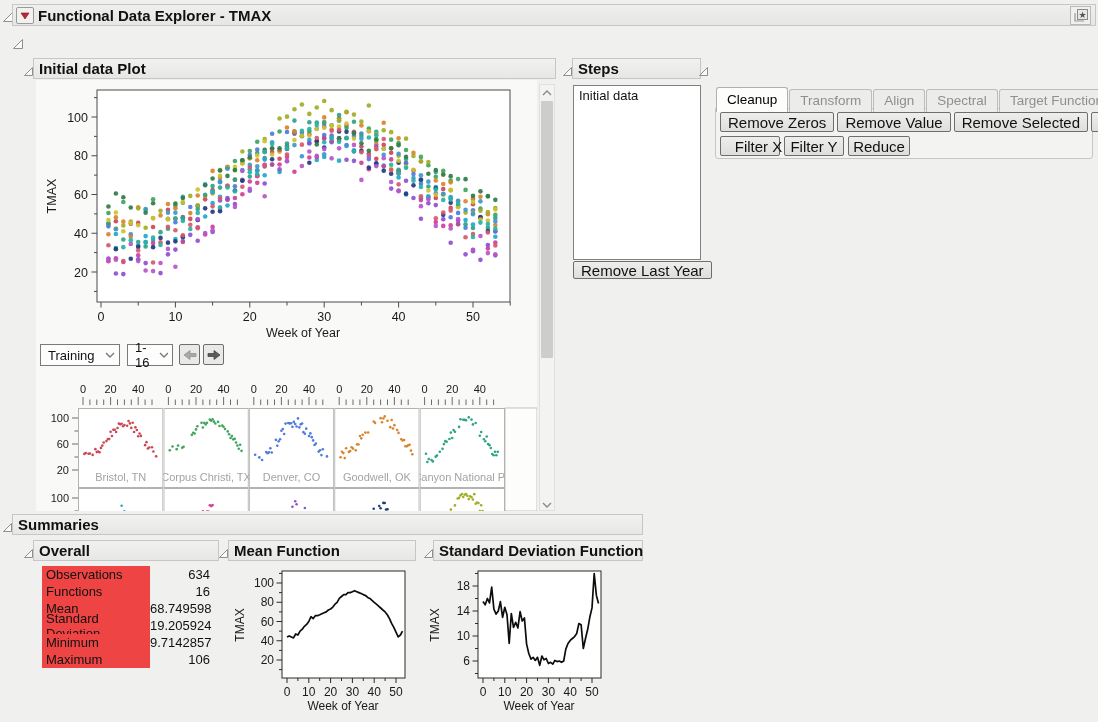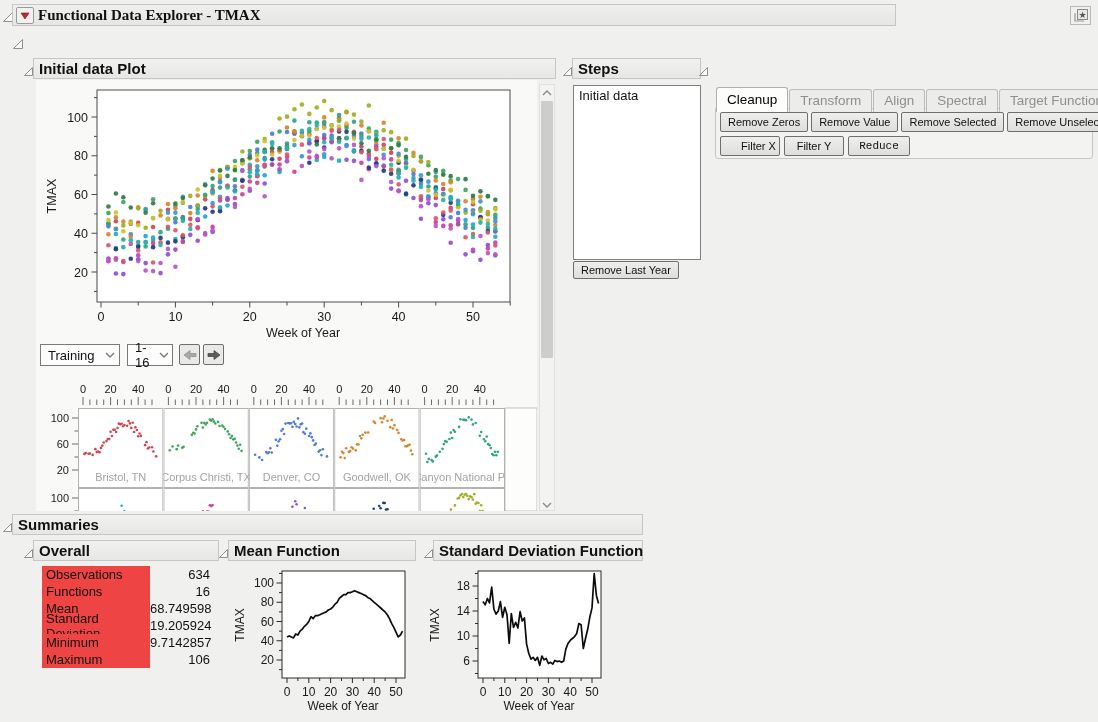--- a/index.html
+++ b/index.html
@@ -5,21 +5,21 @@
   html,body{margin:0;padding:0;}
   body{background:#f0f0ee;font-family:"Liberation Sans",sans-serif;color:#111;}
   #app{position:relative;width:1098px;height:722px;background:#f0f0ee;overflow:hidden;}
   .abs{position:absolute;}
   .hdr{background:linear-gradient(#efefed,#e6e6e4);border:1px solid #c6c6c4;display:flex;align-items:center;box-sizing:border-box;}
   .hdr .t{font-weight:bold;font-size:15px;white-space:nowrap;}
   .disc{width:12px;height:12px;display:inline-block;}
   .redbtn{width:16px;height:15px;background:#f3f1ee;border:1px solid #9a9a98;border-radius:2px;display:inline-flex;align-items:center;justify-content:center;margin:0 4px 0 3px;}
   .phdr{background:linear-gradient(#f1f1ef,#e7e7e5);border:1px solid #c6c6c4;display:flex;align-items:center;box-sizing:border-box;padding-left:5px;}
   .phdr .t{font-weight:bold;font-size:15px;white-space:nowrap;}
-  .btn{background:linear-gradient(#eeeeec,#dededc);border:1px solid #6e6e6e;border-radius:2px;font-size:11px;font-family:"Liberation Sans",sans-serif;
+  .btn{background:linear-gradient(#eeeeec,#dededc);border:1px solid #6e6e6e;border-radius:2px;font-size:15px;font-family:"Liberation Sans",sans-serif;
        padding:1px 7px;height:20px;box-sizing:border-box;display:inline-flex;align-items:center;justify-content:center;color:#111;white-space:nowrap;}
   .dd{background:#fdfdfd;border:1px solid #7a7a78;box-sizing:border-box;display:flex;align-items:center;font-size:13px;padding:0 4px 0 7px;justify-content:space-between;}
   .navbtn{width:21px;height:21px;background:#e9e9e7;border:1px solid #6e6e6e;box-sizing:border-box;display:flex;align-items:center;justify-content:center;border-radius:2px;}
   .tabs{display:flex;align-items:flex-end;}
   .tab{border:1px solid #bcbcba;border-bottom:none;border-radius:3px 3px 0 0;padding:3px 10px 4px 10px;background:#ececea;color:#8f8f8d;
        font-size:13.5px;margin-right:1px;white-space:nowrap;}
   .tab.active{background:#fdfdfc;color:#000;padding:4px 10px 5px 10px;border-color:#b0b0ae;position:relative;z-index:3;}
   .tabpanel{background:#f3f3f1;border:1px solid #c6c6c4;border-radius:0 3px 3px 3px;box-sizing:border-box;}
   .listbox{background:#fff;border:1px solid #808080;box-sizing:border-box;font-size:13px;}
   .listbox .item{padding:2px 5px;}
@@ -34,21 +34,21 @@
 </head>
 <body>
 
 <div id="app">
 
   <span class="abs disc" style="left:2px;top:9px;">
     <svg width="12" height="12">
         <polygon points="10.5,1.5 10.5,10.5 1.5,10.5" fill="#fafaf8" stroke="#8f8f8d" stroke-width="1"></polygon>
       </svg>
   </span>
-  <div class="abs hdr" style="left:12px;top:4px;width:884px;height:22px;font-family:Liberation Serif, serif;">
+  <div class="abs hdr" style="left:12px;top:4px;width:1084px;height:22px;">
     <span class="redbtn">
       <svg width="12" height="11">
           <polygon points="2,3 10,3 6,9" fill="#c2262e" stroke="#7e1418" stroke-width="0.6"></polygon>
         </svg>
     </span>
     <span class="t">Functional Data Explorer - TMAX</span>
   </div>
   <div class="abs" style="left:1070px;top:6px;width:21px;height:19px;background:#f0f0ee;border:1px solid #b9b9b7;box-sizing:border-box;display:flex;align-items:center;justify-content:center;">
     <svg width="16" height="15">
       <path d="M2,5 L2,13 L11,13" fill="none" stroke="#9a9a98" stroke-width="1.2"></path>
@@ -1318,21 +1318,21 @@
   </div>
   <div class="abs" style="left:720px;top:112px;display:flex;gap:3px;">
     <button class="btn">Remove Zeros</button>
     <button class="btn">Remove Value</button>
     <button class="btn">Remove Selected</button>
     <button class="btn">Remove Unselected</button>
   </div>
   <div class="abs" style="left:720px;top:136px;display:flex;gap:4px;">
     <button class="btn" style="width:60px;padding-left:24px;">Filter X</button>
     <button class="btn" style="width:60px;">Filter Y</button>
-    <button class="btn" style="width:62px;font-family:Liberation Mono, monospace;">Reduce</button>
+    <button class="btn" style="width:62px;">Reduce</button>
   </div>
 
   <span class="abs disc" style="left:2px;top:519px;">
     <svg width="11" height="11">
         <polygon points="9.5,1.5 9.5,9.5 1.5,9.5" fill="#fafaf8" stroke="#8f8f8d" stroke-width="1"></polygon>
       </svg>
   </span>
   <div class="abs phdr" style="left:12px;top:514px;width:631px;height:21px;">
     <span class="t">Summaries</span>
   </div>

